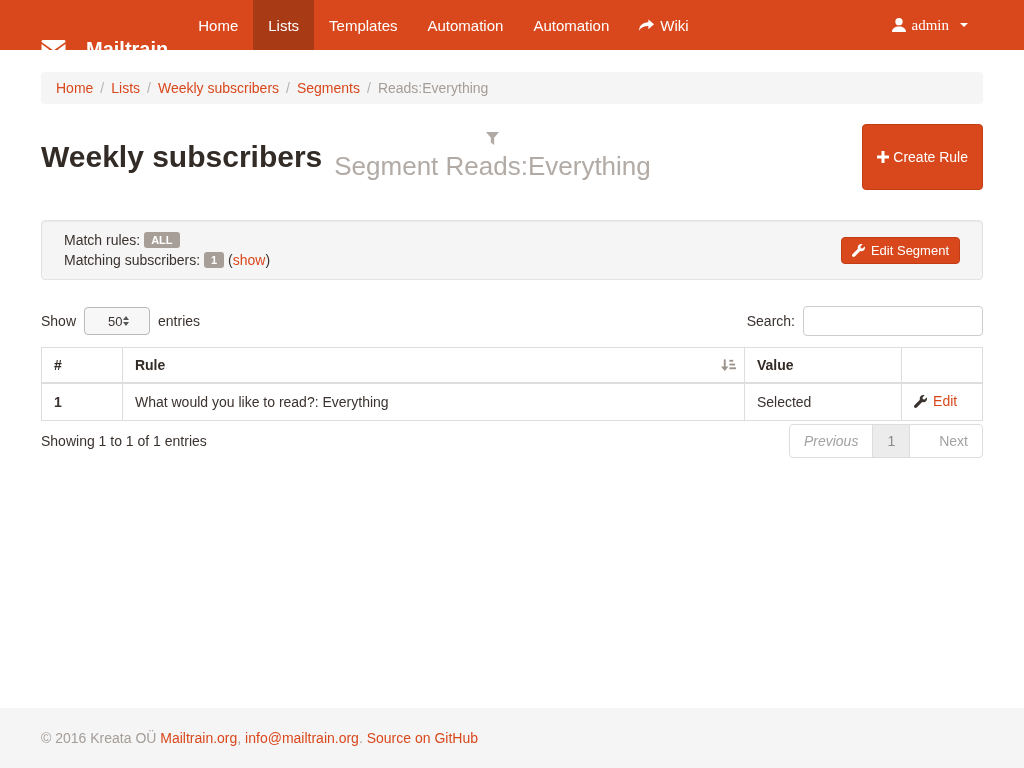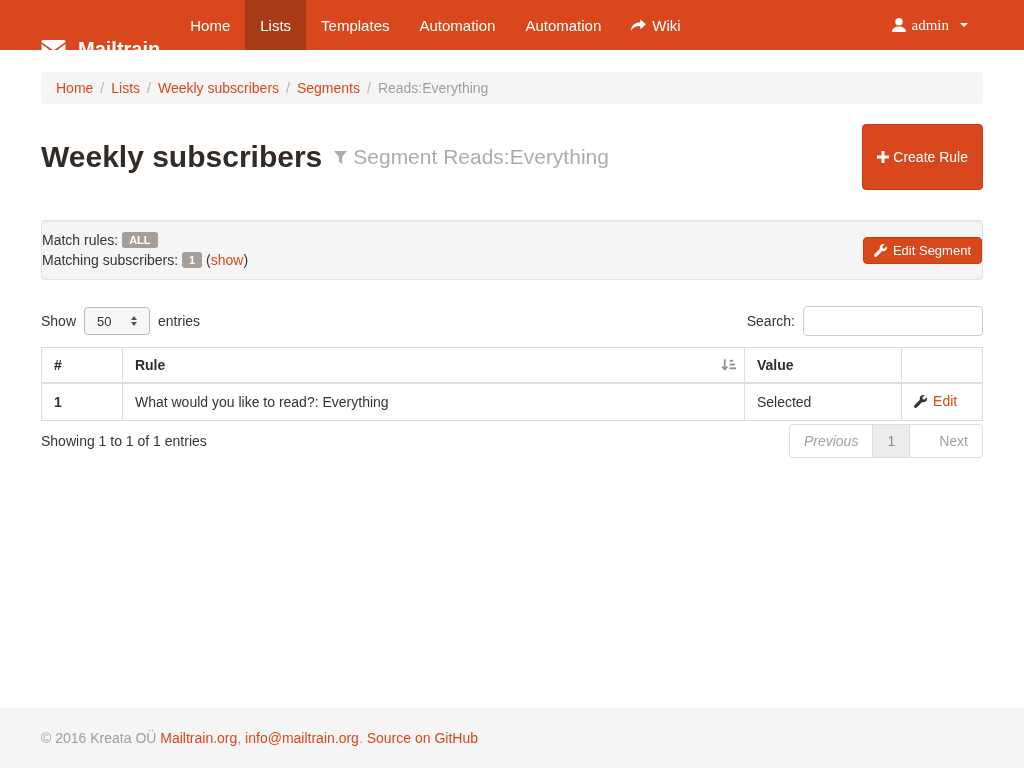--- a/index.html
+++ b/index.html
@@ -8,50 +8,50 @@
     width: 1024px; height: 768px; overflow: hidden;
     font-family: "Liberation Sans", sans-serif;
     font-size: 14px; color: #3a322e; background: #fff;
     display: flex; flex-direction: column;
   }
   .container { width: 942px; margin: 0 auto; }
 
   
   .navbar { background: #d9481c; height: 50px; flex-shrink: 0; }
   .navbar .container { display: flex; align-items: stretch; height: 50px; }
-  .brand { display: flex; align-items: center; gap: 12px; padding-right: 15px; color: #fff; font-size: 20px; font-weight: 700; cursor: pointer; margin-top: 48px; }
+  .brand { display: flex; align-items: center; gap: 20px; padding-right: 15px; color: #fff; font-size: 20px; font-weight: 700; cursor: pointer; margin-top: 48px; }
   .nav-item { display: flex; align-items: center; gap: 6px; padding: 0 15px; color: #fff; font-size: 15px; cursor: pointer; }
   .nav-item.active { background: #a83a16; }
   .nav-right { margin-left: auto; display: flex; align-items: stretch; font-family: Liberation Serif, serif; }
   .caret { display: inline-block; width: 0; height: 0; border-top: 4px solid #fff; border-left: 4px solid transparent; border-right: 4px solid transparent; margin-left: 5px; }
 
   
   .breadcrumb { margin-top: 22px; background: #f5f5f5; border-radius: 4px; padding: 8px 15px; font-size: 14px; }
   .breadcrumb a { color: #d9481c; text-decoration: none; cursor: pointer; }
   .bc-sep { color: #b9b2ae; margin: 0 7px; }
   .bc-current { color: #a49d98; }
 
   
   .page-header { display: flex; justify-content: space-between; align-items: center; margin-top: 20px; }
   .page-title { font-size: 30px; font-weight: 700; color: #332b26; display: flex; align-items: center; }
-  .page-subtitle { font-size: 21px; font-weight: 400; color: #b1aaa5; margin-left: 12px; display: inline-flex; align-items: center; gap: 6px; }
+  .page-subtitle { font-size: 26px; font-weight: 400; color: #b1aaa5; margin-left: 12px; display: inline-flex; align-items: center; gap: 6px; flex-direction: column; }
 
   .btn { background: #d9481c; color: #fff; border: 1px solid #c23d13; border-radius: 4px; font-size: 14px; padding: 24px 14px; display: inline-flex; align-items: center; gap: 4px; cursor: pointer; font-family: inherit; }
   .btn-sm { padding: 5px 10px; font-size: 13px; gap: 6px; }
 
   
-  .well { margin-top: 30px; background: #f5f5f5; border: 1px solid #e3e3e3; border-radius: 4px; box-shadow: inset 0 1px 1px rgba(0,0,0,.05); padding: 9px 0; display: flex; justify-content: space-between; align-items: center; }
+  .well { margin-top: 30px; background: #f5f5f5; border: 1px solid #e3e3e3; border-radius: 4px; box-shadow: inset 0 1px 1px rgba(0,0,0,.05); padding: 9px 22px; display: flex; justify-content: space-between; align-items: center; }
   .well-line { line-height: 20px; }
   .badge { background: #a69e97; color: #fff; font-size: 11px; font-weight: 700; padding: 2px 7px; border-radius: 3px; vertical-align: 1px; }
   .link { color: #d9481c; text-decoration: none; cursor: pointer; }
 
   
   .table-controls { margin-top: 26px; display: flex; justify-content: space-between; align-items: center; }
   .ctrl-left, .ctrl-right { display: flex; align-items: center; gap: 8px; }
-  .select-box { width: 66px; height: 28px; background: #f7f7f7; border: 1px solid #b9b9b9; border-radius: 4px; display: flex; align-items: center; justify-content: space-between; padding: 0 12px; cursor: pointer; font-size: 13px; }
+  .select-box { width: 66px; height: 28px; background: #f7f7f7; border: 1px solid #b9b9b9; border-radius: 4px; display: flex; align-items: center; justify-content: space-between; padding: 0 23px; cursor: pointer; font-size: 13px; }
   .spinner { display: flex; flex-direction: column; gap: 2px; }
   .spin-up { width: 0; height: 0; border-bottom: 4px solid #555; border-left: 3.5px solid transparent; border-right: 3.5px solid transparent; }
   .spin-down { width: 0; height: 0; border-top: 4px solid #555; border-left: 3.5px solid transparent; border-right: 3.5px solid transparent; }
   .search-input { width: 180px; height: 30px; border: 1px solid #ccc; border-radius: 4px; padding: 4px 8px; font-family: inherit; font-size: 14px; color: #3a322e; }
 
   
   table.rules { margin-top: 11px; width: 100%; border-collapse: collapse; }
   table.rules th, table.rules td { border: 1px solid #ddd; padding: 9px 12px; text-align: left; font-size: 14px; }
   table.rules th { font-weight: 700; border-bottom-width: 2px; color: #332b26; }
   .th-rule { position: relative; cursor: pointer; }

